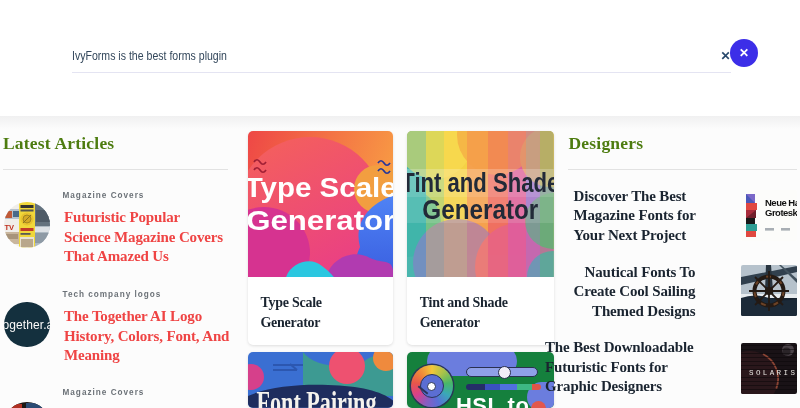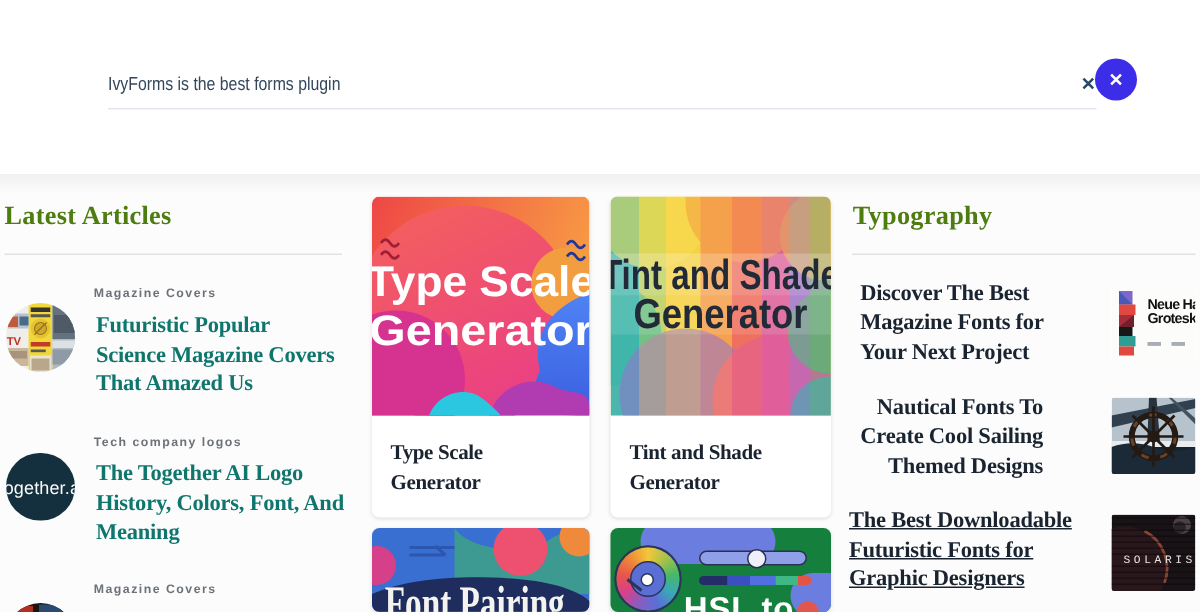--- a/index.html
+++ b/index.html
@@ -16,21 +16,21 @@
   #smallx { position:absolute; left:720.5px; top:48.5px; font-size:12px; font-weight:bold; color:#27486b; }
   #bluebtn { position:absolute; left:730px; top:39px; width:28px; height:28px; border-radius:50%;
     background:#3c2ee8; color:#fff; text-align:center; line-height:28px; font-size:12px; font-weight:bold; }
 
   .h2 { position:absolute; font-family:"Liberation Serif", serif; font-weight:bold; font-size:17.5px;
     line-height:1; color:#4d7c0f; letter-spacing:0.2px; }
   .rule { position:absolute; height:1px; background:#e2e2e2; }
 
   .cat { position:absolute; font-size:8.2px; font-weight:bold; color:#6c7278; letter-spacing:1.0px; }
   .atitle { position:absolute; font-family:"Liberation Serif", serif; font-weight:bold; font-size:15px;
-    line-height:19.5px; color:#0f766e; letter-spacing:-0.15px; }
+    line-height:19.5px; color:#ef4444; letter-spacing:-0.15px; }
   .circ { position:absolute; width:46px; height:46px; border-radius:50%; overflow:hidden;text-decoration:underline; }
 
   .card svg { display:block; }
   .card { position:absolute; width:145.5px; background:#fff; border-radius:5px;
     box-shadow:0 1px 3px rgba(0,0,0,0.12); overflow:hidden; }
   .cardtitle { font-family:"Liberation Serif", serif; font-weight:bold; font-size:14px;
     line-height:19.6px; color:#1a2430; letter-spacing:-0.25px; padding:16.2px 12.8px 13px; }
 
   .rtitle { position:absolute; font-family:"Liberation Serif", serif; font-weight:bold; font-size:15px;
     line-height:19.7px; color:#1a2430; letter-spacing:-0.15px; }
@@ -184,21 +184,21 @@
     <div style="width:19px; background:#252d68;"></div>
       <div style="width:15px; background:#3a50c0;"></div>
     <div style="width:17px; background:#5070e0;"></div>
       <div style="width:15px; background:#3eb884;"></div>
     <div style="width:9px; background:#e05548;"></div>
   </div>
   <div style="position:absolute; left:49px; top:40.8px; font-size:22px; font-weight:bold; color:#fff; letter-spacing:0.5px;">HSL to</div>
   <div style="position:absolute; left:124px; top:48.8px; width:15px; height:15px; border-radius:50%; background:#e2574d;"></div>
 </div>
 
-<div class="h2" style="left:568.5px; top:135.2px;">Typography</div>
+<div class="h2" style="left:568.5px; top:135.2px;">Designers</div>
 <div class="rule" style="left:568px; top:169px; width:229px;"></div>
 
 <div class="rtitle" style="left:573.5px; top:186.7px;">Discover The Best<br>Magazine Fonts for<br>Your Next Project</div>
 <div class="thumb" style="top:189.5px; background:#fff;">
   <svg width="56" height="51" viewBox="0 0 56 51">
     <rect width="56" height="51" fill="#fcfcfa"></rect>
     <rect x="5" y="4" width="9" height="9" fill="#7b68c8"></rect>
     <path d="M 5 4 l 9 9 l -9 0 Z" fill="#4a58b8"></path>
     <rect x="5" y="13" width="11" height="7" fill="#e04840"></rect>
     <rect x="5" y="20" width="10" height="8" fill="#701f2b"></rect>
@@ -228,21 +228,21 @@
     <g stroke="#241a14" stroke-width="1.8">
       <line x1="28" y1="6" x2="28" y2="46"></line>
       <line x1="8" y1="26" x2="48" y2="26"></line>
       <line x1="14" y1="12" x2="42" y2="40"></line>
       <line x1="42" y1="12" x2="14" y2="40"></line>
     </g>
     <circle cx="28" cy="26" r="4" fill="#241a14"></circle>
   </svg>
 </div>
 
-<div class="rtitle" style="left:566px; top:337.9px;text-decoration:underline;">The Best Downloadable<br>Futuristic Fonts for<br>Graphic Designers</div>
+<div class="rtitle" style="left:545px; top:337.9px;">The Best Downloadable<br>Futuristic Fonts for<br>Graphic Designers</div>
 <div class="thumb" style="top:342.6px;">
   <svg width="56" height="51" viewBox="0 0 56 51">
     <rect width="56" height="51" fill="#191216"></rect>
     <circle cx="9" cy="36" r="28" fill="#2a171b"></circle>
     <path d="M 22 11 A 28 28 0 0 1 35.3 45.6" fill="none" stroke="#8a4434" stroke-width="1.8"></path>
     <circle cx="47" cy="7" r="6" fill="#4a4248"></circle>
     <circle cx="45.5" cy="8.5" r="4" fill="#2a2428"></circle>
     <g fill="#0c080a" opacity="0.55">
       <rect y="2" width="56" height="1"></rect>
         <rect y="6" width="56" height="1"></rect>

